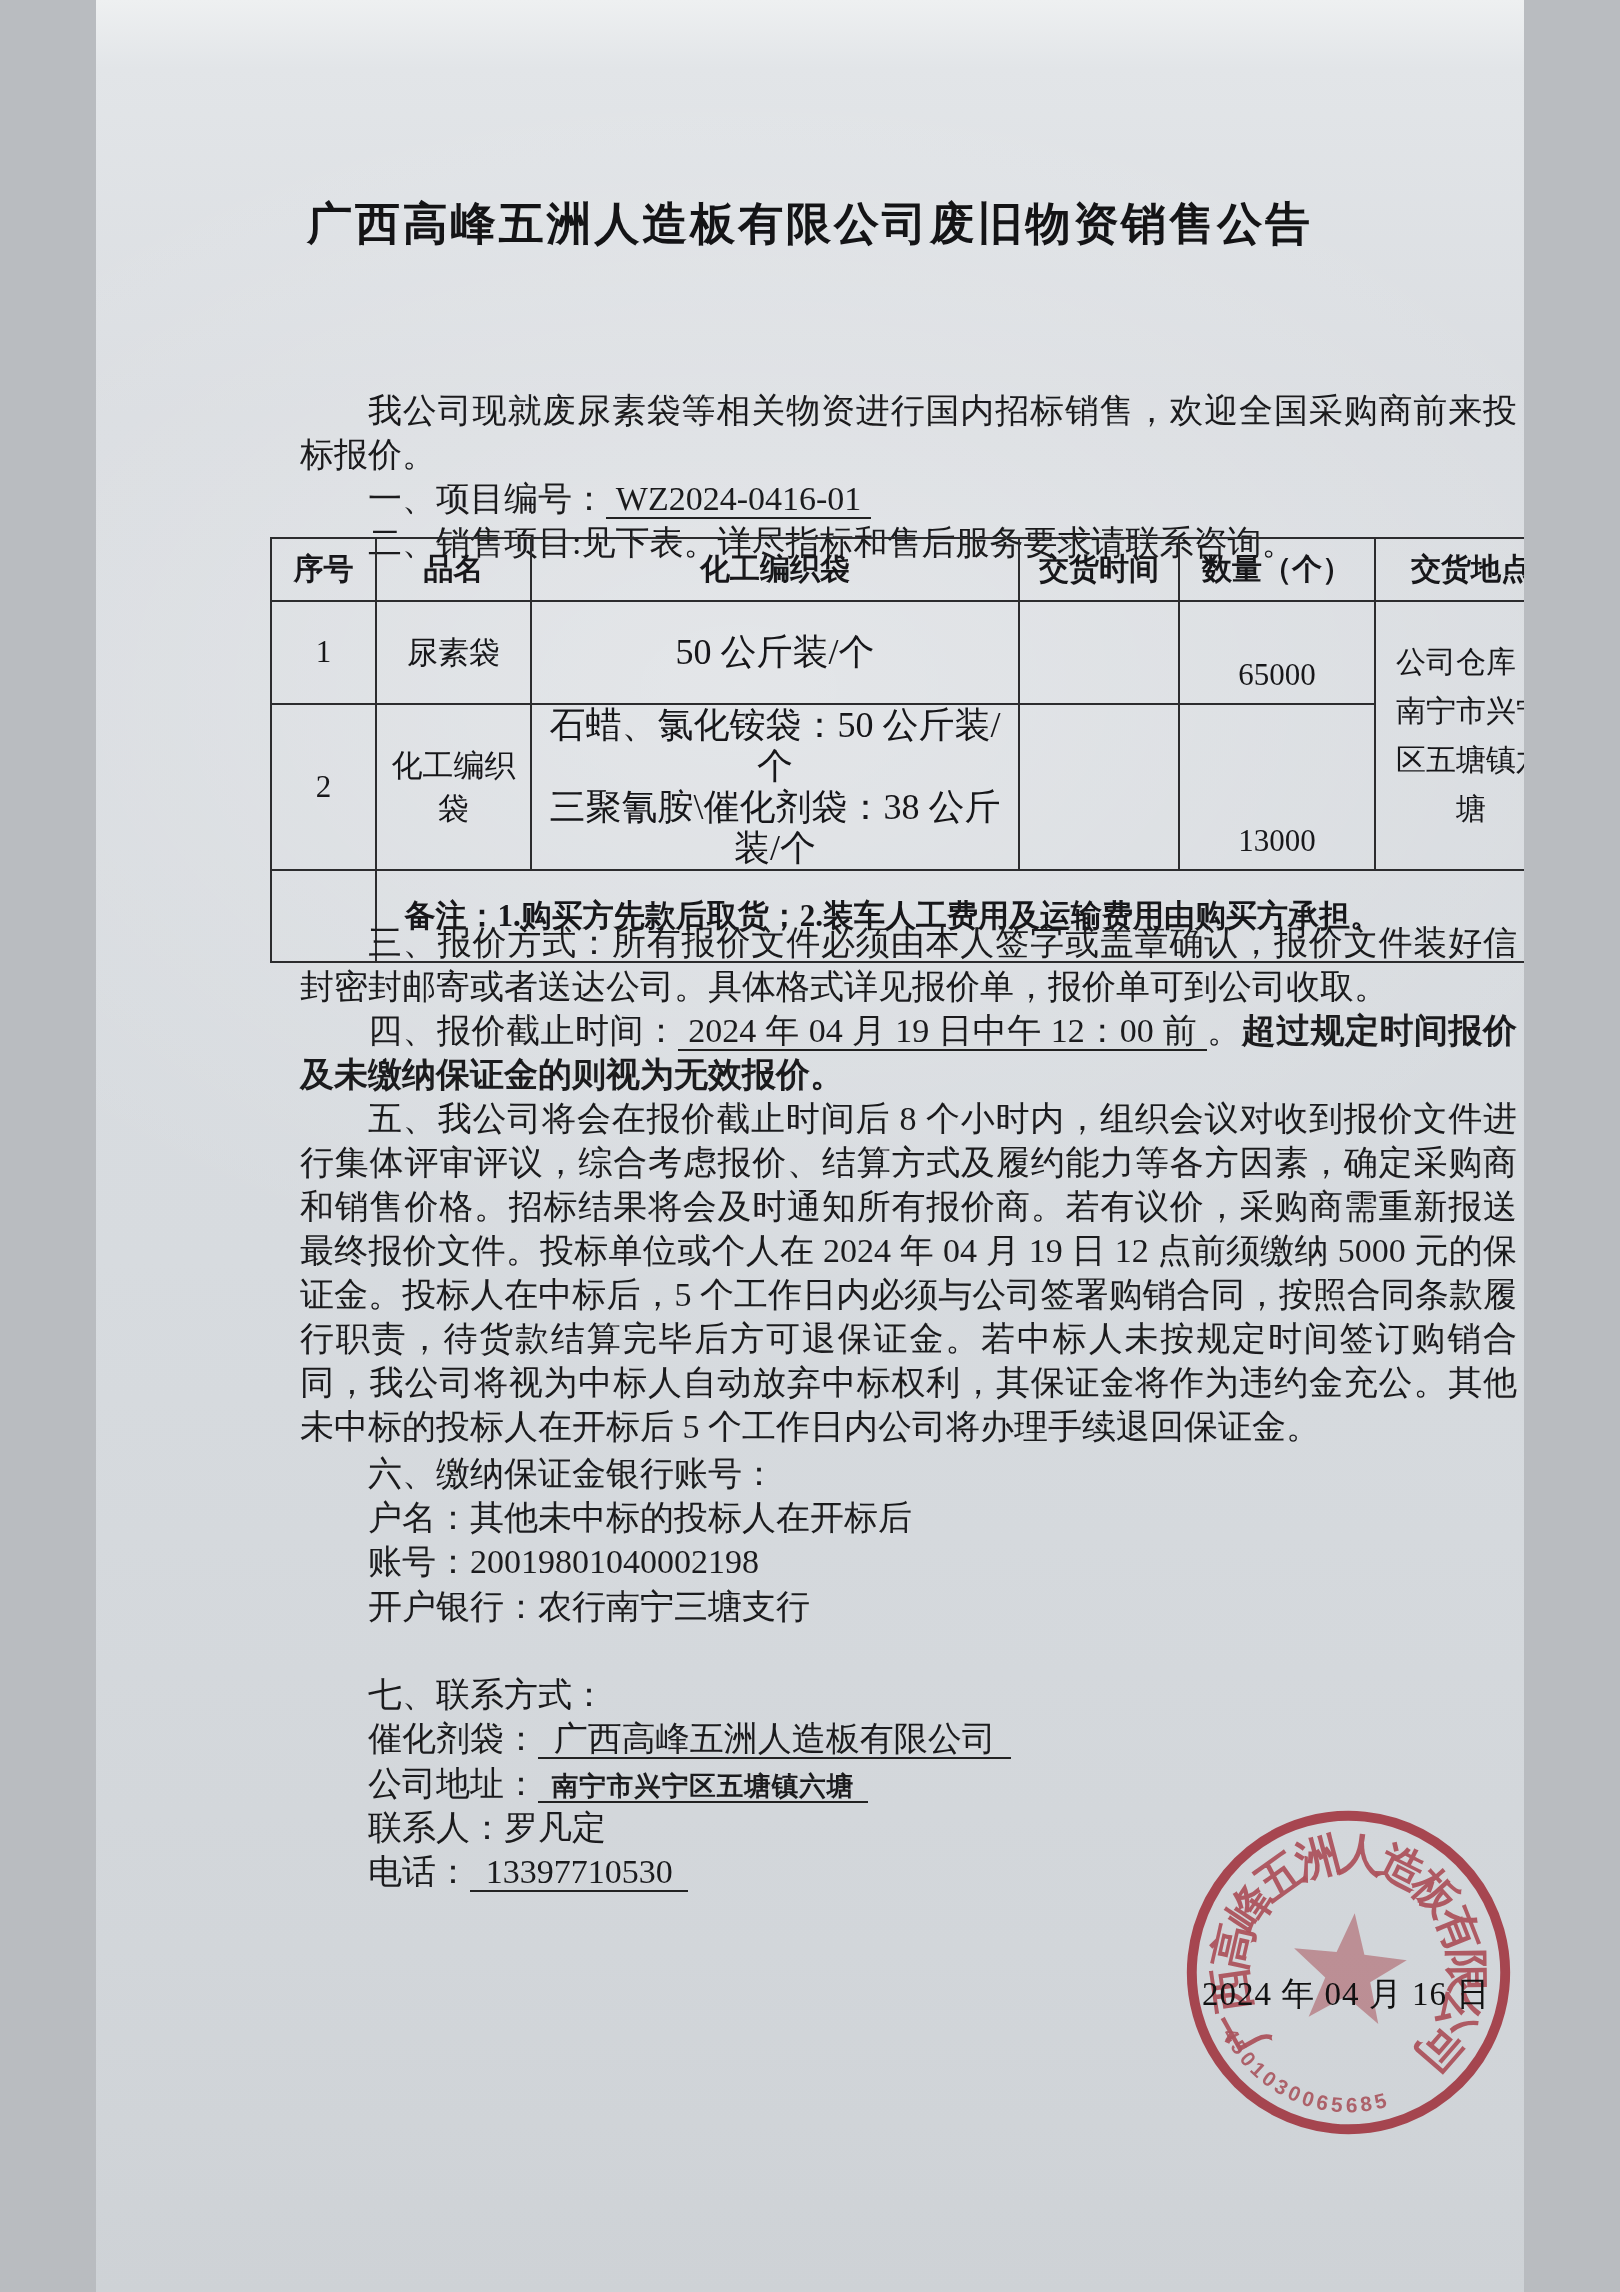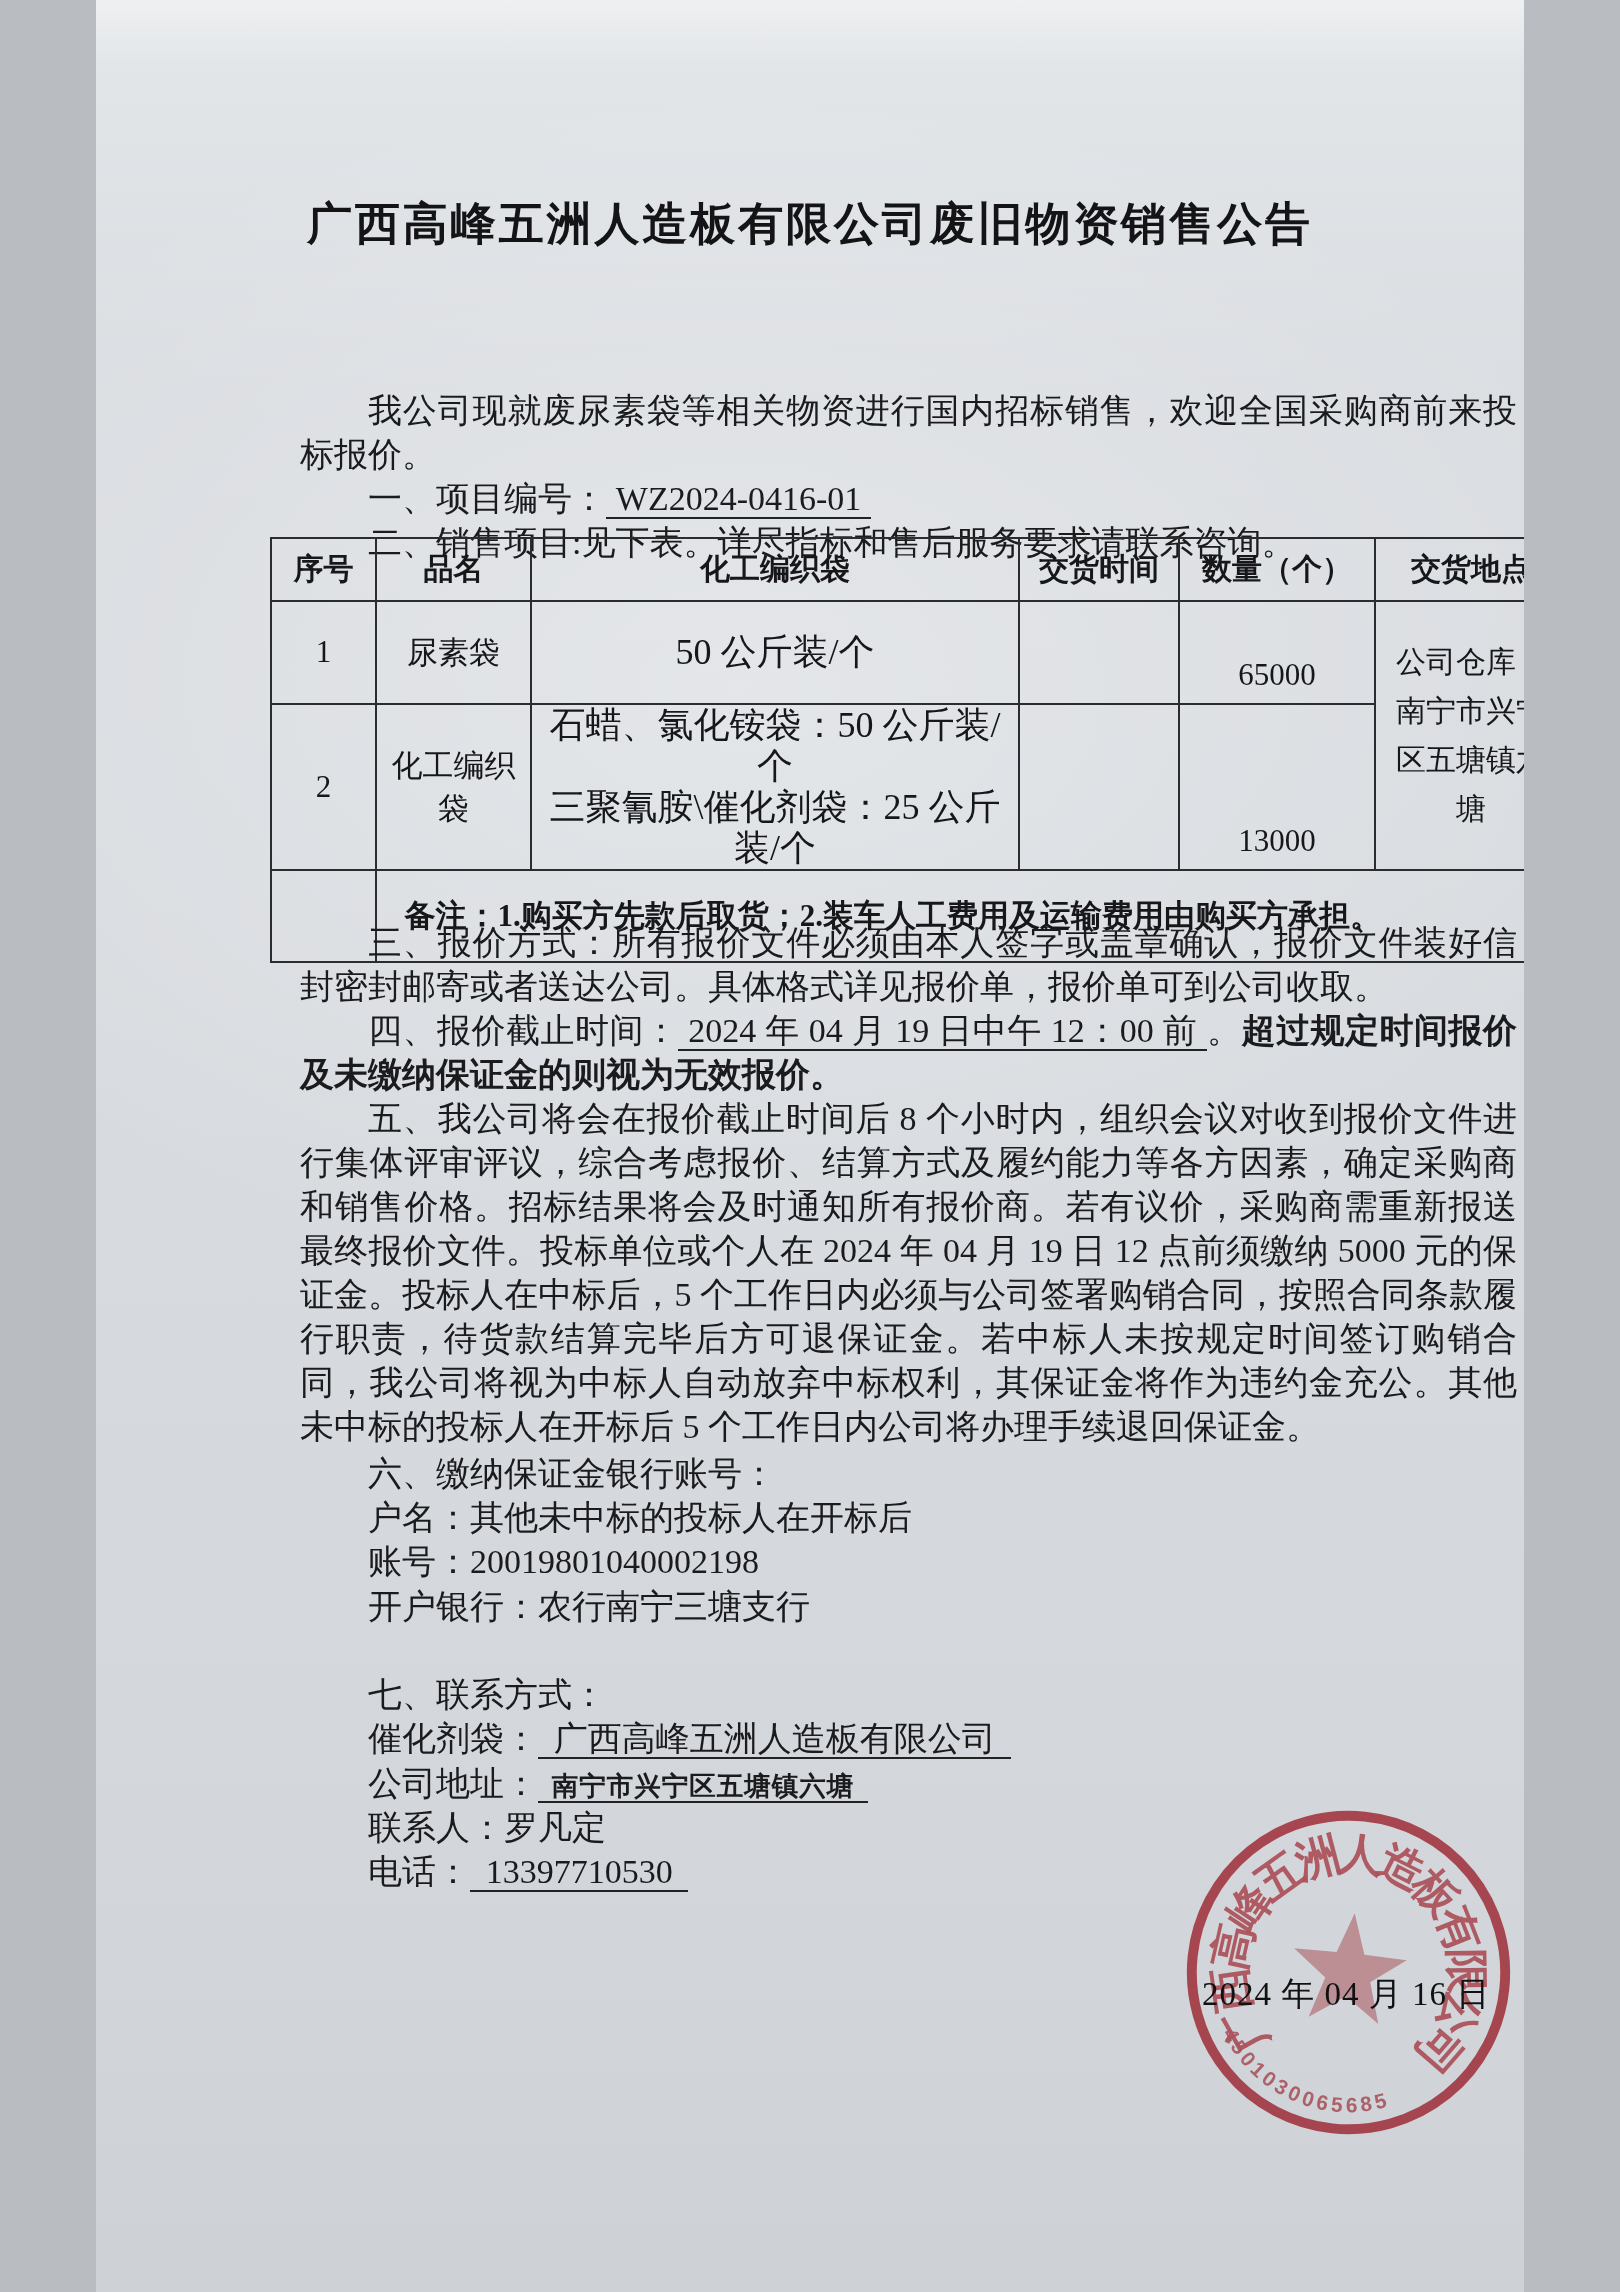--- a/index.html
+++ b/index.html
@@ -119,21 +119,21 @@
         <td class="pname">尿素袋</td>
         <td class="spec">50 公斤装/个</td>
         <td></td>
         <td class="qty">65000</td>
         <td class="place" rowspan="2">公司仓库：南宁市兴宁区五塘镇六塘</td>
       </tr>
       <tr class="r2">
         <td>2</td>
         <td class="pname">化工编织袋</td>
         <td class="spec">石蜡、氯化铵袋：50 公斤装/个
-三聚氰胺\催化剂袋：25 公斤装/个</td>
+三聚氰胺\催化剂袋：38 公斤装/个</td>
         <td></td>
         <td class="qty">13000</td>
       </tr>
       <tr class="rem">
         <td></td>
         <td class="remark" colspan="5">备注：1.购买方先款后取货；2.装车人工费用及运输费用由购买方承担。</td>
       </tr>
     </tbody>
   </table>
 

